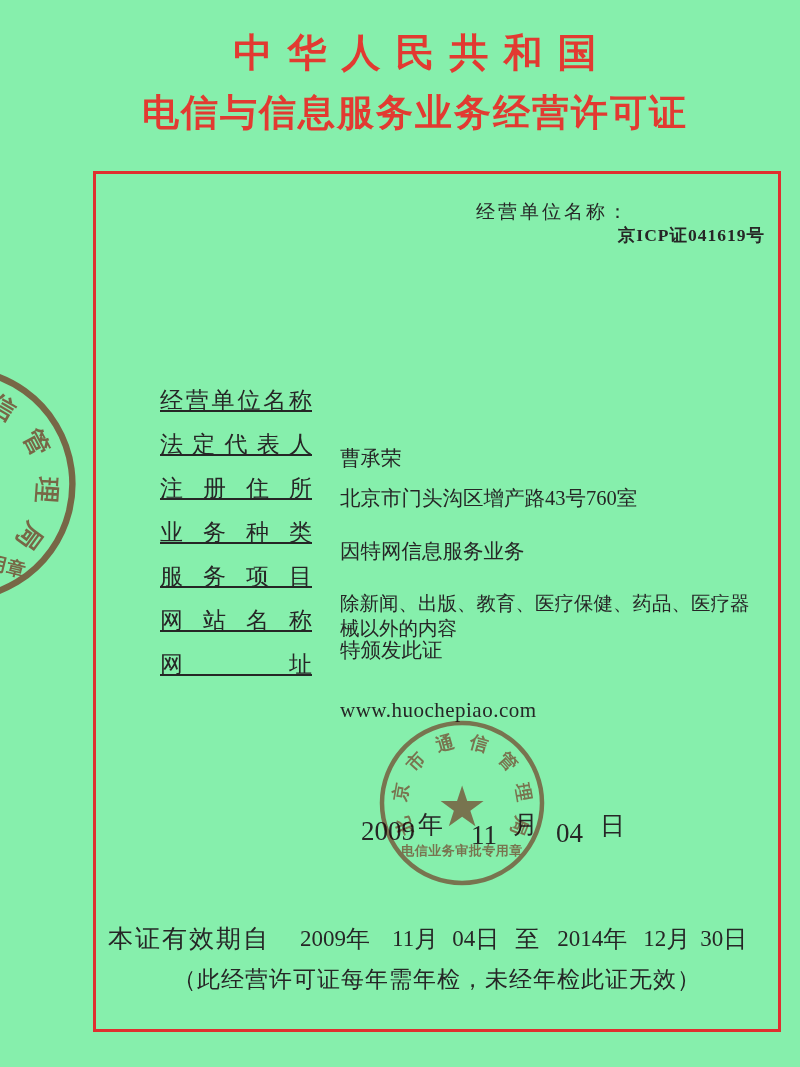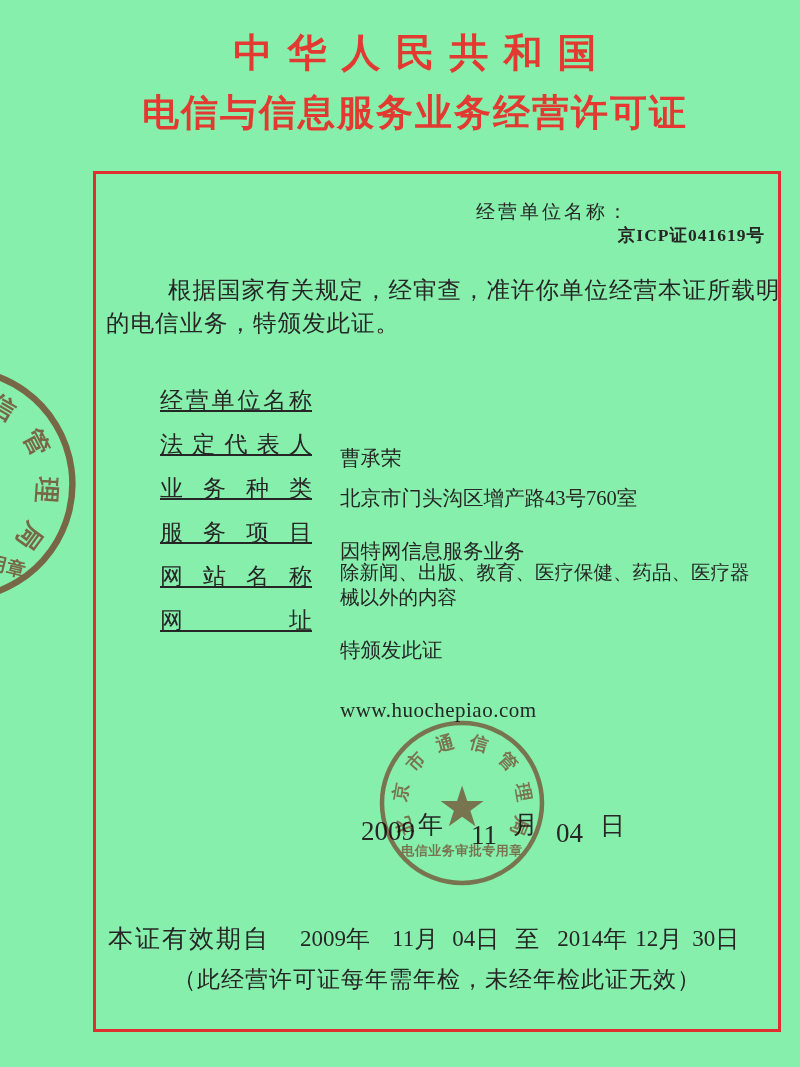--- a/index.html
+++ b/index.html
@@ -36,21 +36,21 @@
   .labels-col{position:absolute;left:64px;top:214px;width:152px;display:flex;flex-direction:column;gap:18px;}
   .field-label{
     width:152px;font-size:23px;line-height:26px;
     text-align:justify;text-align-last:justify;text-decoration:underline;
   }
   .value{position:absolute;left:244px;font-size:20.5px;line-height:25px;white-space:nowrap;}
   .v1{top:228px;font-size:21px;}
   .v2{top:272px;}
   .v3{top:312px;}
   .v4{top:341px;margin-top:24px;}
-  .v5{top:386px;font-size:19.5px;white-space:normal;width:420px;}
+  .v5{top:417px;font-size:19.5px;white-space:normal;width:420px;}
   .v6{top:464px;}
   .v7{top:496px;font-size:21px;letter-spacing:.5px;margin-top:28px;}
 
   
   .issue-date{position:absolute;left:265px;top:632px;display:flex;align-items:flex-start;}
   .issue-date span{display:inline-block;}
   .d-num{font-size:27px;}
   .d-unit{font-size:25px;}
   .dy{position:relative;top:10px;}
   .dyu{position:relative;top:2px;margin-left:3px;}
@@ -58,21 +58,21 @@
   .dmu{position:relative;top:2px;margin-left:16px;}
   .dd{position:relative;top:12px;margin-left:18px;}
   .ddu{position:relative;top:3px;margin-left:17px;}
 
   
   .validity{position:absolute;left:12px;top:748px;display:flex;align-items:flex-start;white-space:nowrap;}
   .validity .prefix{font-size:25px;letter-spacing:2px;}
   .validity .num{font-size:23px;position:relative;top:4px;}
   .validity .unit{font-size:24px;position:relative;top:1px;}
   .g30{margin-left:30px;} .g22{margin-left:22px;} .g14{margin-left:14px;}
-  .g16{margin-left:16px;} .g18{margin-left:18px;} .g20{margin-left:8px;} .g10{margin-left:10px;}
+  .g16{margin-left:16px;} .g18{margin-left:18px;} .g20{margin-left:16px;} .g10{margin-left:10px;}
 
   .note{position:absolute;top:790px;left:0;right:0;text-align:center;font-size:23px;letter-spacing:1px;}
 
   
   .stamps{position:absolute;left:0;top:0;pointer-events:none;mix-blend-mode:multiply;}
   .stamps text{fill:#dc4a41;}
   .stamps .ring{fill:none;stroke:#dc4a41;}
   .arc-ch{font-size:18px;font-weight:bold;}
   .seal-star{font-size:56px;}
   .seal-bottom{font-size:13px;font-weight:bold;letter-spacing:.5px;}
@@ -83,28 +83,25 @@
 <div class="page">
 
   <div class="title title-country">中华人民共和国</div>
   <div class="title title-license">电信与信息服务业务经营许可证</div>
 
   <div class="box">
 
     <div class="licno-label">经营单位名称：</div>
     <div class="licno-value">京ICP证041619号</div>
 
-    <div class="para">
-      <div class="l1">根据国家有关规定，经审查，准许你单位经营本证所载明</div>
-      <div class="l2">的电信业务，特颁发此证。</div>
-    </div>
 
     <div class="labels-col">
       <div class="field-label">经营单位名称</div>
       <div class="field-label">法定代表人</div>
+      <div class="field-label">注册住所</div>
       <div class="field-label">业务种类</div>
       <div class="field-label">服务项目</div>
       <div class="field-label">网站名称</div>
       <div class="field-label">网址</div>
     </div>
 
     <div class="value v2">曹承荣</div>
     <div class="value v3">北京市门头沟区增产路43号760室</div>
     <div class="value v4">因特网信息服务业务</div>
     <div class="value v5">除新闻、出版、教育、医疗保健、药品、医疗器械以外的内容</div>

